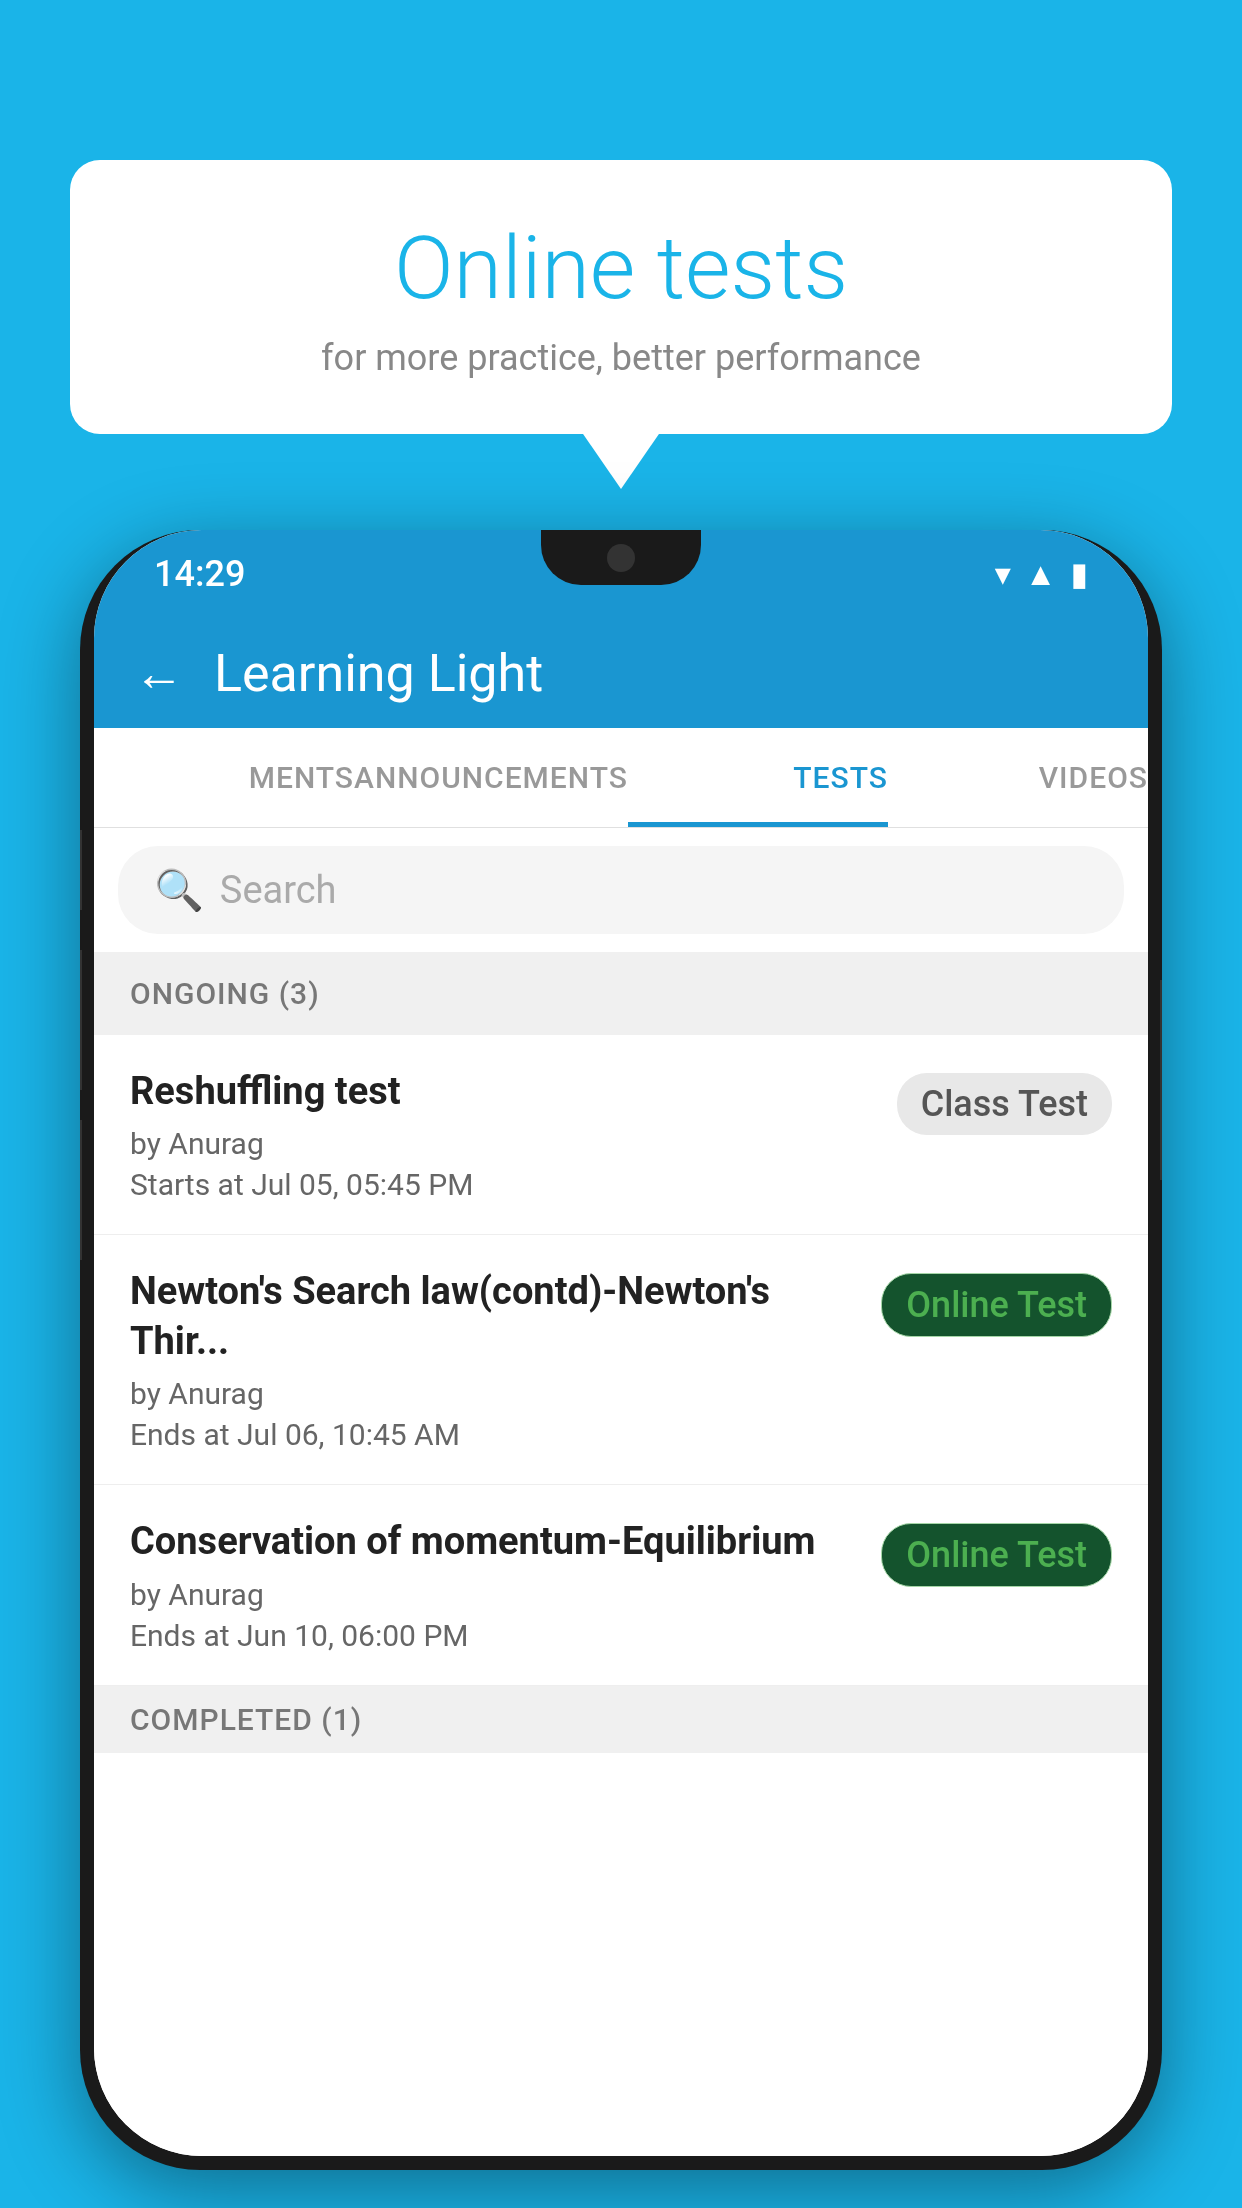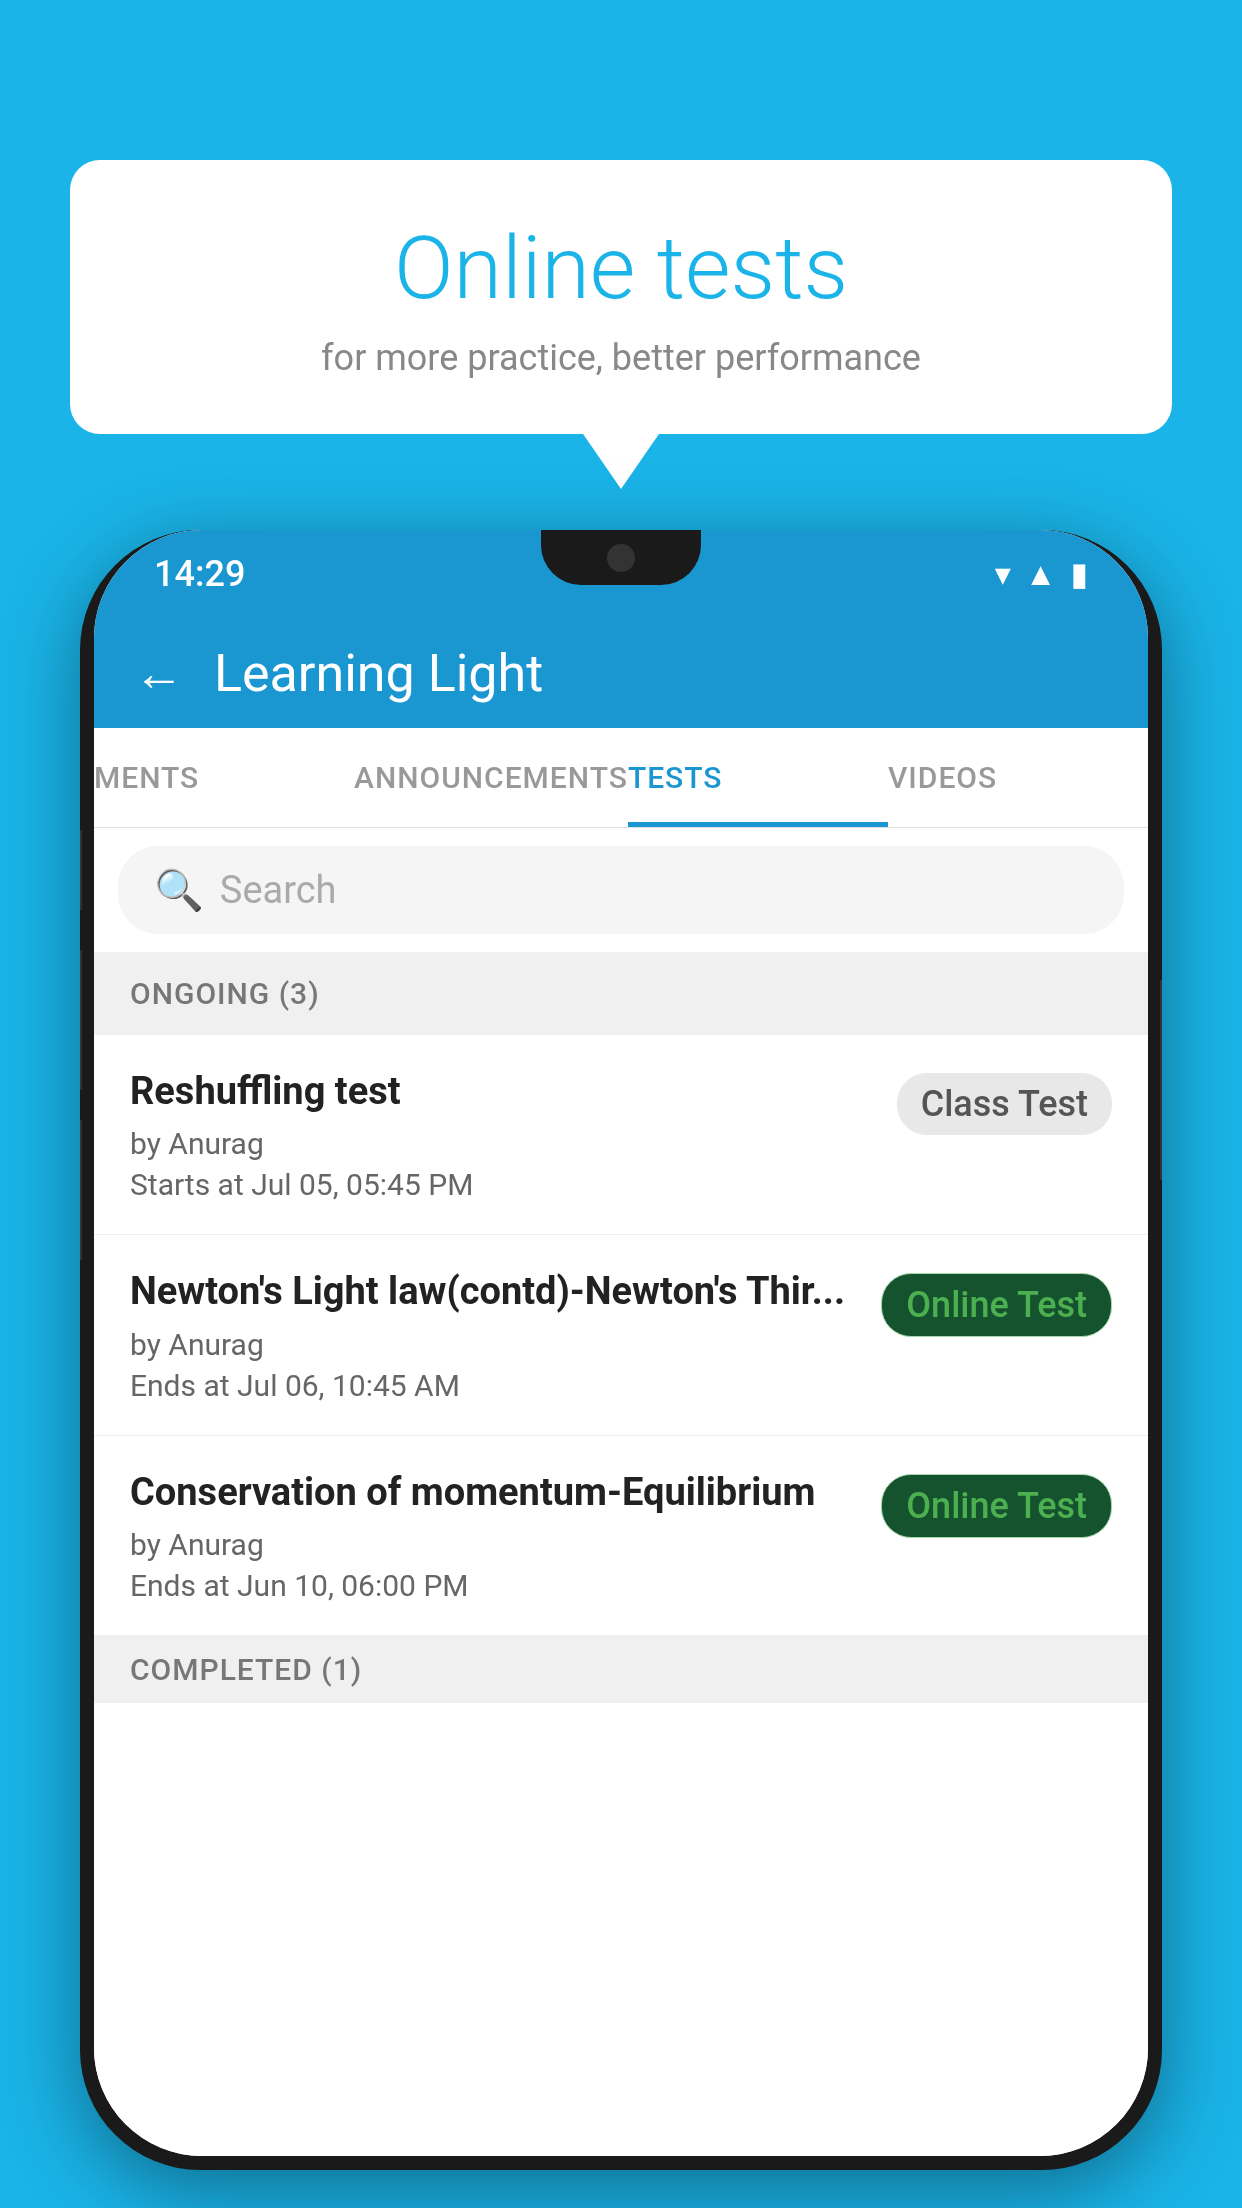--- a/index.html
+++ b/index.html
@@ -154,21 +154,21 @@
       display: flex;
       align-items: stretch;
       border-bottom: 1px solid #e0e0e0;
       overflow: hidden;
     }
 
     .tab {
       flex: 1;
       display: flex;
       align-items: center;
-      justify-content: flex-start;
+      justify-content: flex-end;
       font-size: 30px;
       color: #999;
       font-weight: 500;
       letter-spacing: 1px;
       text-transform: uppercase;
       cursor: pointer;
       position: relative;
     }
 
     .tab.active {
@@ -410,21 +410,21 @@
               <div class="test-author">by Anurag</div>
               <div class="test-time">
                 <span>Starts at</span>&nbsp;<span>Jul 05, 05:45 PM</span>
               </div>
             </div>
             <span class="test-badge badge-class">Class Test</span>
           </div>
 
           <div class="test-item">
             <div class="test-info">
-              <div class="test-name">Newton's Light law(contd)-Newton's Thir...</div>
+              <div class="test-name">Newton's Search law(contd)-Newton's Thir...</div>
               <div class="test-author">by Anurag</div>
               <div class="test-time">
                 <span>Ends at</span>&nbsp;<span>Jul 06, 10:45 AM</span>
               </div>
             </div>
             <span class="test-badge badge-online">Online Test</span>
           </div>
 
           <div class="test-item">
             <div class="test-info">

